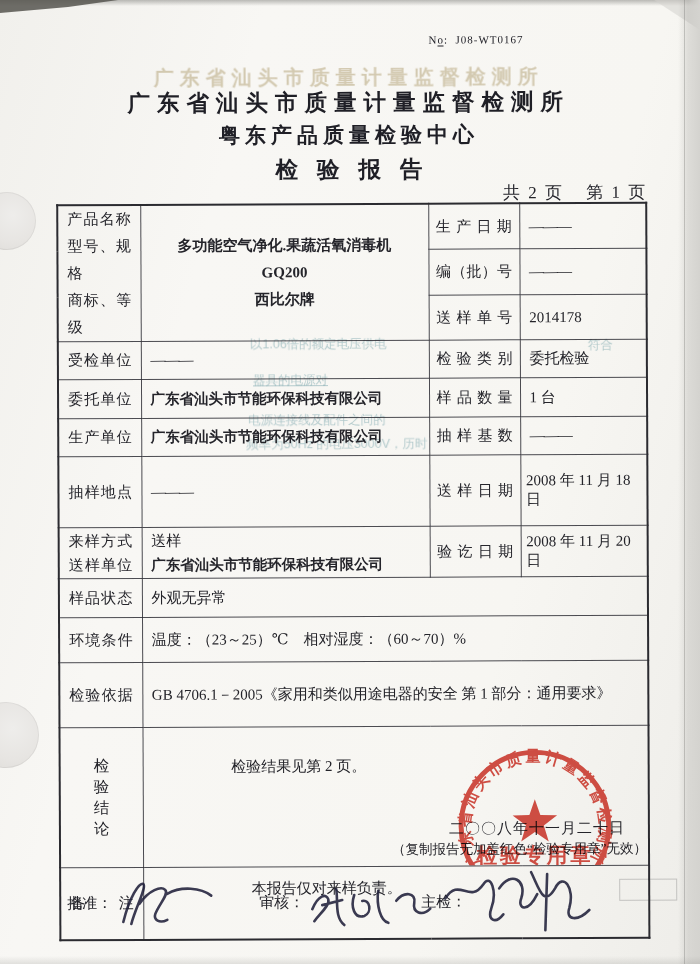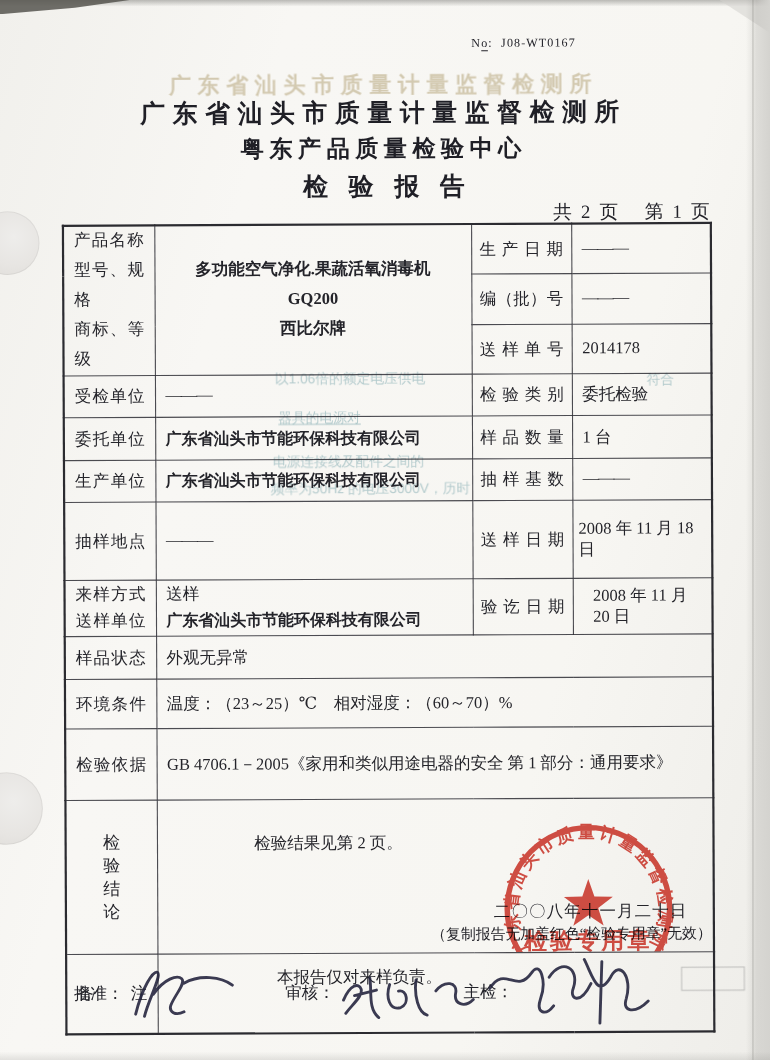--- a/index.html
+++ b/index.html
@@ -188,21 +188,21 @@
       <tr style="height:51px">
         <td class="lab lab2">
           <div>来样方式</div>
           <div>送样单位</div>
         </td>
         <td class="val two-line">
           <div>送样</div>
           <div class="co">广东省汕头市节能环保科技有限公司</div>
         </td>
         <td class="lab labC">验讫日期</td>
-        <td class="val" style="padding:0 18px">2008 年 11 月 20 日</td>
+        <td class="val" style="padding:0 5px">2008 年 11 月 20 日</td>
       </tr>
 
       <tr style="height:39px">
         <td class="lab">样品状态</td>
         <td class="val" colspan="3">外观无异常</td>
       </tr>
       <tr style="height:45px">
         <td class="lab">环境条件</td>
         <td class="val" colspan="3">温度：（23～25）℃　相对湿度：（60～70）%</td>
       </tr>

